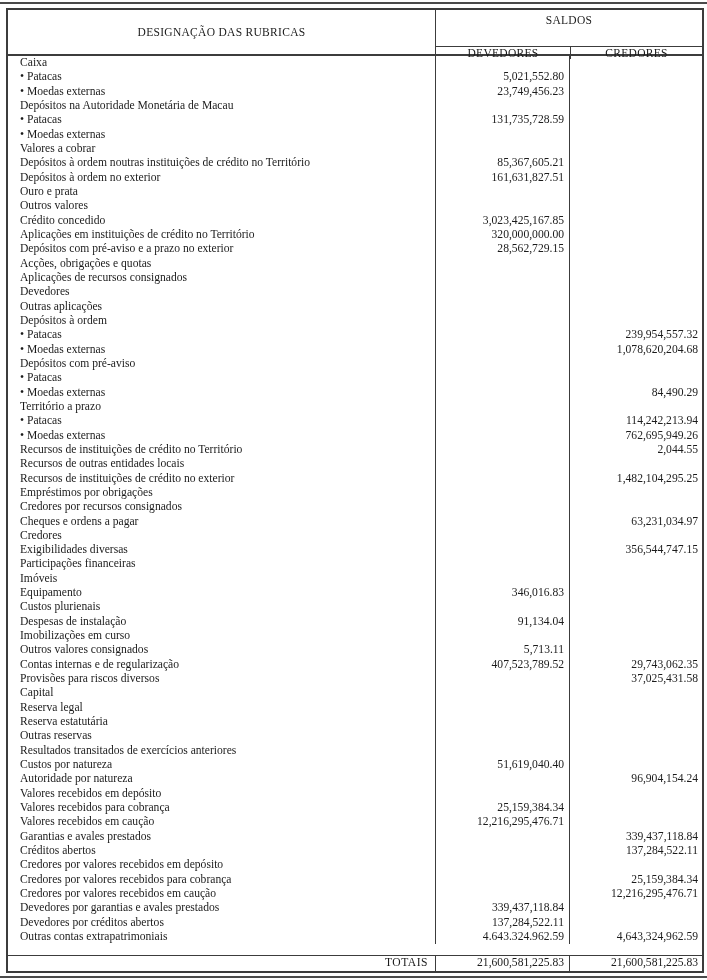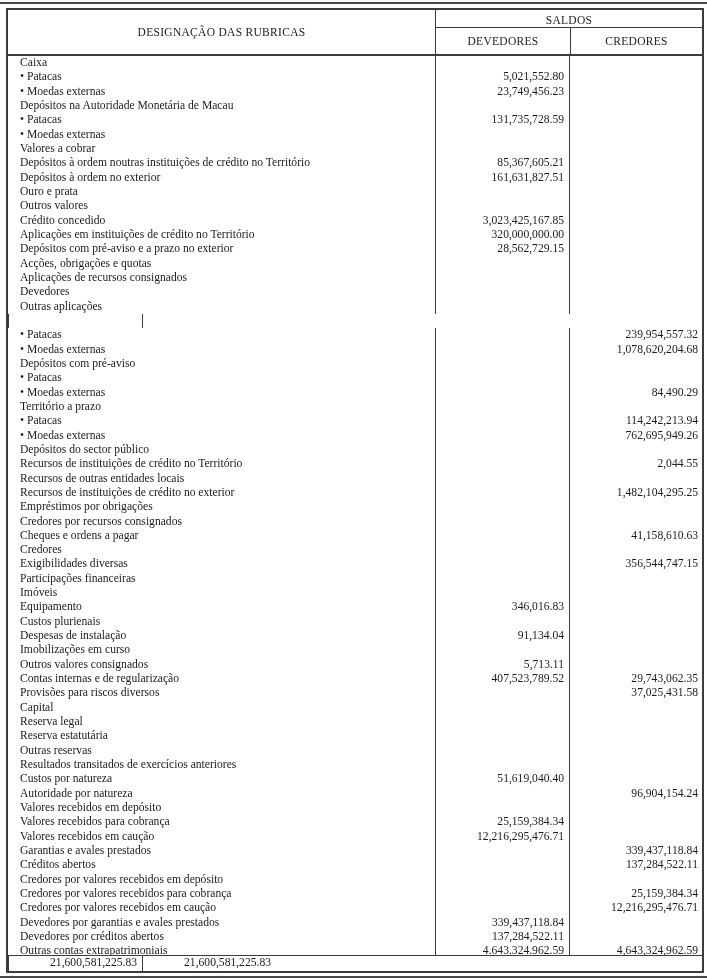--- a/index.html
+++ b/index.html
@@ -52,21 +52,21 @@
   }
   .th-right {
     width: 267px;
     flex: none;
     border-left: 1.4px solid #3c3c3c;
     box-sizing: border-box;
     display: flex;
     flex-direction: column;
   }
   .th-saldos {
-    height: 18px;
+    height: 37px;
     flex: none;
     border-bottom: 1.4px solid #3c3c3c;
     box-sizing: border-box;
     text-align: center;
     line-height: 21px;
     font-size: 11.5px;
     letter-spacing: 0.3px;
   }
   .th-sub { flex: 1; display: flex; }
   .th-dev, .th-cred {
@@ -247,20 +247,21 @@
     <div class="td-cred"></div>
   </div>
 
   <div class="trow">
     <div class="td-label">Outras aplicações</div>
     <div class="td-dev"></div>
     <div class="td-cred"></div>
   </div>
 
   <div class="trow">
+    <div class="td-label">Depósitos à ordem</div>
     <div class="td-dev"></div>
     <div class="td-cred"></div>
   </div>
 
   <div class="trow">
     <div class="td-label">• Patacas</div>
     <div class="td-dev"></div>
     <div class="td-cred">239,954,557.32</div>
   </div>
 
@@ -299,25 +300,20 @@
     <div class="td-dev"></div>
     <div class="td-cred">114,242,213.94</div>
   </div>
 
   <div class="trow">
     <div class="td-label">• Moedas externas</div>
     <div class="td-dev"></div>
     <div class="td-cred">762,695,949.26</div>
   </div>
 
-  <div class="trow">
-    <div class="td-label">Depósitos do sector público</div>
-    <div class="td-dev"></div>
-    <div class="td-cred"></div>
-  </div>
 
   <div class="trow">
     <div class="td-label">Recursos de instituições de crédito no Território</div>
     <div class="td-dev"></div>
     <div class="td-cred">2,044.55</div>
   </div>
 
   <div class="trow">
     <div class="td-label">Recursos de outras entidades locais</div>
     <div class="td-dev"></div>
@@ -338,21 +334,21 @@
 
   <div class="trow">
     <div class="td-label">Credores por recursos consignados</div>
     <div class="td-dev"></div>
     <div class="td-cred"></div>
   </div>
 
   <div class="trow">
     <div class="td-label">Cheques e ordens a pagar</div>
     <div class="td-dev"></div>
-    <div class="td-cred">41,158,610.63</div>
+    <div class="td-cred">63,231,034.97</div>
   </div>
 
   <div class="trow">
     <div class="td-label">Credores</div>
     <div class="td-dev"></div>
     <div class="td-cred"></div>
   </div>
 
   <div class="trow">
     <div class="td-label">Exigibilidades diversas</div>
@@ -517,20 +513,21 @@
   </div>
 
   <div class="trow">
     <div class="td-label">Outras contas extrapatrimoniais</div>
     <div class="td-dev">4.643.324.962.59</div>
     <div class="td-cred">4,643,324,962.59</div>
   </div>
 </div>
 
     <div class="tfoot">
+      <div class="tf-label">TOTAIS</div>
       <div class="td-dev">21,600,581,225.83</div>
       <div class="td-cred">21,600,581,225.83</div>
     </div>
 
   </div>
 
   <div class="sheet-rule-bottom"></div>
 
 </div>
 

